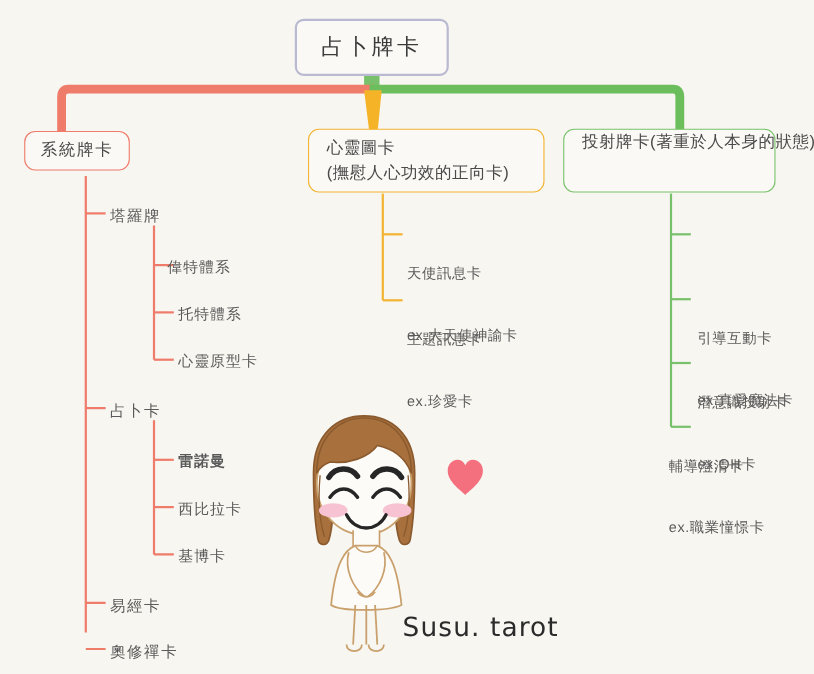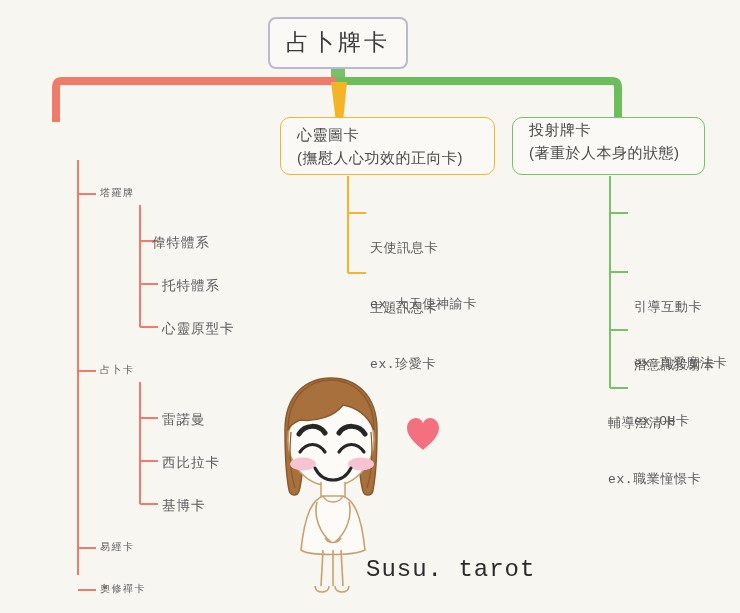--- a/index.html
+++ b/index.html
@@ -33,21 +33,21 @@
     display: flex;
     align-items: center;
     justify-content: center;
     white-space: pre;
     line-height: 1.45;
   }
   .node.root {
     border: 2px solid #b9b9d1;
     border-radius: 8px;
     color: #3a3a3a;
-    font-size: 23px;
+    font-size: 20px;
     letter-spacing: 3px;
     font-weight: 500;
   }
   .node.b-red {
     border: 1.6px solid #ef7b6a;
     color: #4a4a4a;
     font-size: 15px;
     letter-spacing: 1.5px;
   }
   .node.b-orange {
@@ -71,22 +71,22 @@
 
   
   .leaf {
     position: absolute;
     color: #5a5a5a;
     font-size: 13.5px;
     letter-spacing: 1px;
     white-space: pre;
     line-height: 1.45;
   }
-  .leaf.lvl2 { font-size: 10px; letter-spacing: 1.5px; }
-  .leaf.small { font-size: 13px; letter-spacing: 0.6px; font-family: Liberation Mono, monospace; }
+  .leaf.lvl2 { font-size: 14px; letter-spacing: 1.5px; }
+  .leaf.small { font-size: 13px; letter-spacing: 0.6px; }
 
   
   .signature {
     position: absolute;
     color: #2b2b2b;
     font-size: 24px;
     letter-spacing: 1px;
     font-family: "DejaVu Sans", sans-serif;
     white-space: pre;
   }
@@ -131,38 +131,39 @@
 
     <path d="M610 176 L610 388" stroke="#78c16a" stroke-width="2" fill="none"></path>
     <path d="M610 213 L628 213" stroke="#78c16a" stroke-width="2" fill="none"></path>
     <path d="M610 272 L628 272" stroke="#78c16a" stroke-width="2" fill="none"></path>
     <path d="M610 330 L628 330" stroke="#78c16a" stroke-width="2" fill="none"></path>
     <path d="M610 388 L628 388" stroke="#78c16a" stroke-width="2" fill="none"></path>
   </svg>
 
   <div class="node root" style="left:268px; top:17px; width:140px; height:52px;">占卜牌卡</div>
 
+  <div class="node b-red" style="left:22px; top:119px; width:96px; height:36px;">系統牌卡</div>
 
   <div class="node b-orange" style="left:240px; top:117px; width:215px; height:58px; flex-direction:column; align-items:flex-start; justify-content:center;margin-left:40px;">
     <span>心靈圖卡</span>
     <span>(撫慰人心功效的正向卡)</span>
   </div>
 
-  <div class="node b-green" style="left:512px; top:117px; width:193px; height:58px; flex-direction:column; align-items:flex-start; justify-content:flex-start;">
+  <div class="node b-green" style="left:512px; top:117px; width:193px; height:58px; flex-direction:row; align-items:flex-start; justify-content:flex-start;">
     <span>投射牌卡</span>
     <span>(著重於人本身的狀態)</span>
   </div>
 
   <div class="leaf lvl2" style="left:100px; top:186px;">塔羅牌</div>
   <div class="leaf" style="left:152px; top:233px;">偉特體系</div>
   <div class="leaf" style="left:162px; top:276px;">托特體系</div>
   <div class="leaf" style="left:162px; top:319px;">心靈原型卡</div>
 
   <div class="leaf lvl2" style="left:100px; top:363px;">占卜卡</div>
-  <div class="leaf" style="left:162px; top:410px;">雷諾曼</div>
+  <div class="leaf" style="left:162px; top:410px;font-weight:bold;">雷諾曼</div>
   <div class="leaf" style="left:162px; top:453px;">西比拉卡</div>
   <div class="leaf" style="left:162px; top:496px;">基博卡</div>
 
   <div class="leaf lvl2" style="left:100px; top:540px;text-align:right;">易經卡</div>
   <div class="leaf lvl2" style="left:100px; top:582px;">奧修禪卡</div>
 
   <div class="leaf small" style="left:370px; top:202px;">
     <div>天使訊息卡</div>
     <div>ex.大天使神諭卡</div>
   </div>
@@ -224,15 +225,15 @@
     <path d="M78 178 L78 214" stroke="#c9a06c" stroke-width="1.6" fill="none"></path>
     <path d="M86 178 L88 214" stroke="#c9a06c" stroke-width="1.6" fill="none"></path>
 
     <path d="M60 214 C60 222 74 222 74 214" stroke="#c9a06c" stroke-width="1.6" fill="none"></path>
     <path d="M80 214 C80 222 94 222 94 214" stroke="#c9a06c" stroke-width="1.6" fill="none"></path>
 
     <path d="M152 56 C152 46 164 42 168 51 C172 42 184 46 184 56
              C184 66 172 74 168 78 C164 74 152 66 152 56 Z" fill="#f4707f"></path>
   </svg>
 
-  <div class="signature" style="left:366px; top:556px;font-family:Liberation Mono, monospace;">Susu. tarot</div>
+  <div class="signature" style="left:366px; top:556px;">Susu. tarot</div>
 
 </div>
 
 </body></html>

